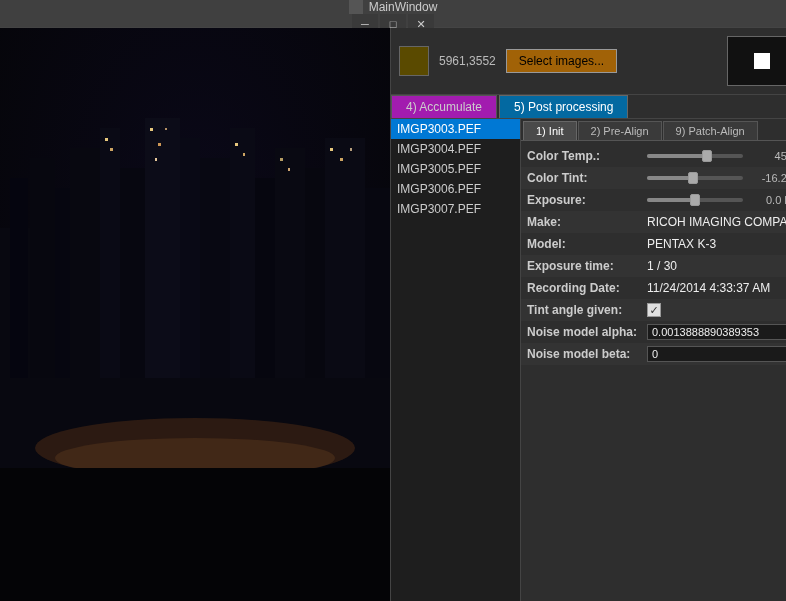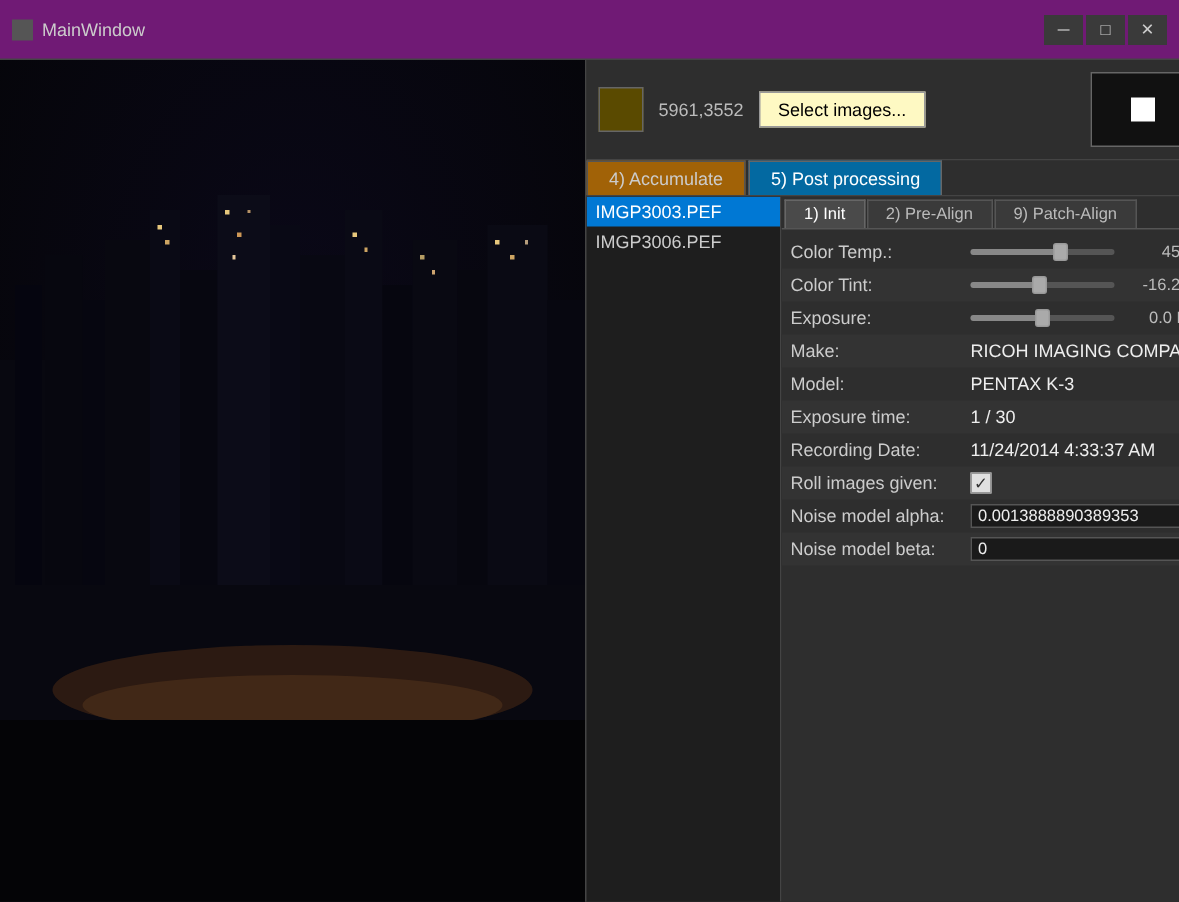--- a/index.html
+++ b/index.html
@@ -6,27 +6,28 @@
     body {
       background: #2b2b2b;
       font-family: 'Segoe UI', Tahoma, sans-serif;
       font-size: 12px;
       color: #ddd;
       width: 786px;
       height: 601px;
       overflow: hidden;
     }
     .title-bar {
-      background: #701a75;
-      height: 40px;
+      background: #404040;
+      height: 28px;
       display: flex;
       align-items: center;
       padding: 0 8px;
       justify-content: space-between;
       border-bottom: 1px solid #444;
+      flex-direction: column;
     }
     .title-bar-left {
       display: flex;
       align-items: center;
       gap: 6px;
       font-size: 12px;
       color: #ccc;
     }
     .title-bar-icon {
       width: 14px;
@@ -110,38 +111,38 @@
       flex-shrink: 0;
       margin-left: auto;
     }
     .thumb-white-square {
       width: 16px;
       height: 16px;
       background: white;
     }
 
     .select-btn {
-      background: #fef9c3;
+      background: #a16207;
       color: #000;
       border: 1px solid #999;
       padding: 4px 12px;
       cursor: pointer;
       font-size: 12px;
       white-space: nowrap;
     }
 
     
     .tabs-row {
       display: flex;
       background: #2e2e2e;
       border-bottom: 1px solid #444;
     }
     .tab-btn {
       padding: 4px 14px;
-      background: #a16207;
+      background: #a21caf;
       border: 1px solid #555;
       border-bottom: none;
       color: #ccc;
       cursor: pointer;
       font-size: 12px;
       margin-right: 2px;
     }
     .tab-btn.active {
       background: #0369a1;
       color: #fff;
@@ -215,21 +216,21 @@
       display: flex;
       align-items: center;
       padding: 3px 6px;
       min-height: 22px;
     }
     .prop-row:nth-child(even) { background: #333; }
     .prop-label {
       width: 120px;
       font-size: 12px;
       color: #ccc;
-      font-weight: 400;
+      font-weight: 700;
       flex-shrink: 0;
     }
     .prop-value {
       font-size: 12px;
       color: #eee;
       flex: 1;
     }
     .slider-container {
       display: flex;
       align-items: center;
@@ -375,21 +376,24 @@
 
     <div class="tabs-row">
       <button class="tab-btn">4) Accumulate</button>
       <button class="tab-btn active">5) Post processing</button>
     </div>
 
     <div class="file-list-section">
 
       <div class="file-list">
         <div class="file-item selected">IMGP3003.PEF</div>
+        <div class="file-item">IMGP3004.PEF</div>
+        <div class="file-item">IMGP3005.PEF</div>
         <div class="file-item">IMGP3006.PEF</div>
+        <div class="file-item">IMGP3007.PEF</div>
       </div>
 
       <div class="props-panel">
 
         <div class="sub-tabs">
           <button class="sub-tab active">1) Init</button>
           <button class="sub-tab">2) Pre-Align</button>
           <button class="sub-tab">9) Patch-Align</button>
         </div>
 
@@ -442,21 +446,21 @@
             <span class="prop-label">Exposure time:</span>
             <span class="prop-value">1 / 30</span>
           </div>
 
           <div class="prop-row">
             <span class="prop-label">Recording Date:</span>
             <span class="prop-value">11/24/2014 4:33:37 AM</span>
           </div>
 
           <div class="prop-row">
-            <span class="prop-label">Roll images given:</span>
+            <span class="prop-label">Tint angle given:</span>
             <div class="checkbox-field">✓</div>
           </div>
 
           <div class="prop-row">
             <span class="prop-label">Noise model alpha:</span>
             <input class="input-field" type="text" value="0.0013888890389353" style="">
           </div>
 
           <div class="prop-row">
             <span class="prop-label">Noise model beta:</span>

